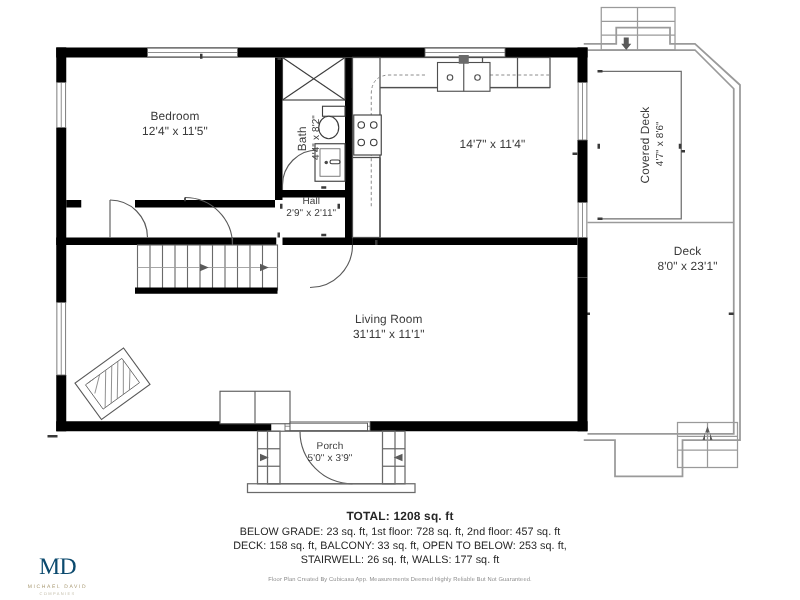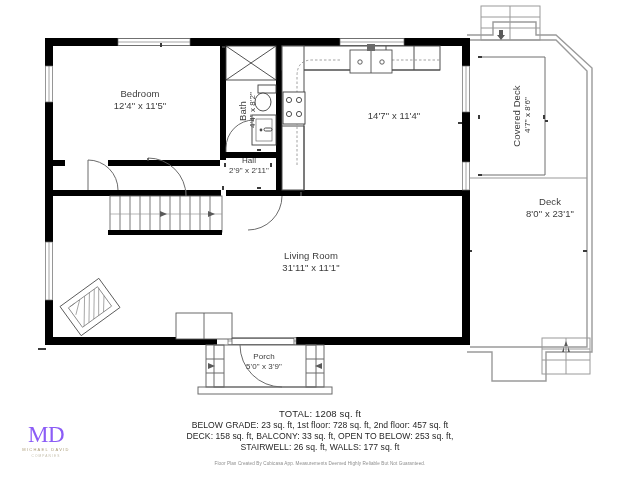--- a/index.html
+++ b/index.html
@@ -35,21 +35,21 @@
 
   
   #summary {
     position: absolute;
     left: 0; top: 408px;
     width: 640px;
     text-align: center;
     color: #262626;
   }
   #summary .total {
-    font-size: 9.5px; font-weight: normal; line-height: 12px;
+    font-size: 9.5px; font-weight: bold; line-height: 12px;
     letter-spacing: .15px;
   }
   #summary .line {
     font-size: 8.6px; line-height: 11px; letter-spacing: .05px;
   }
   #summary .disclaimer {
     margin-top: 7px;
     font-size: 4.6px;
     color: #8d8d8d;
     line-height: 7px;
@@ -57,24 +57,25 @@
   }
 
   
   #logo {
     position: absolute; left: 14px; top: 424px;
     width: 64px; height: 48px;
     text-align: center;
   }
   #logo .mark {
     font-family: "Liberation Serif", serif;
-    font-size: 23px;
+    font-size: 19px;
     letter-spacing: -0.5px;
-    color: #8b5cf6;
+    color: #0c4a6e;
     line-height: 22px;
+    margin-top: 19px;
   }
   #logo .l1 {
     font-size: 4px; letter-spacing: 1.3px; color: #a99a74;
     line-height: 7px;
   }
   #logo .l2 {
     font-size: 3.2px; letter-spacing: 1.1px; color: #c3bda9;
     line-height: 6px;
   }
 </style>

